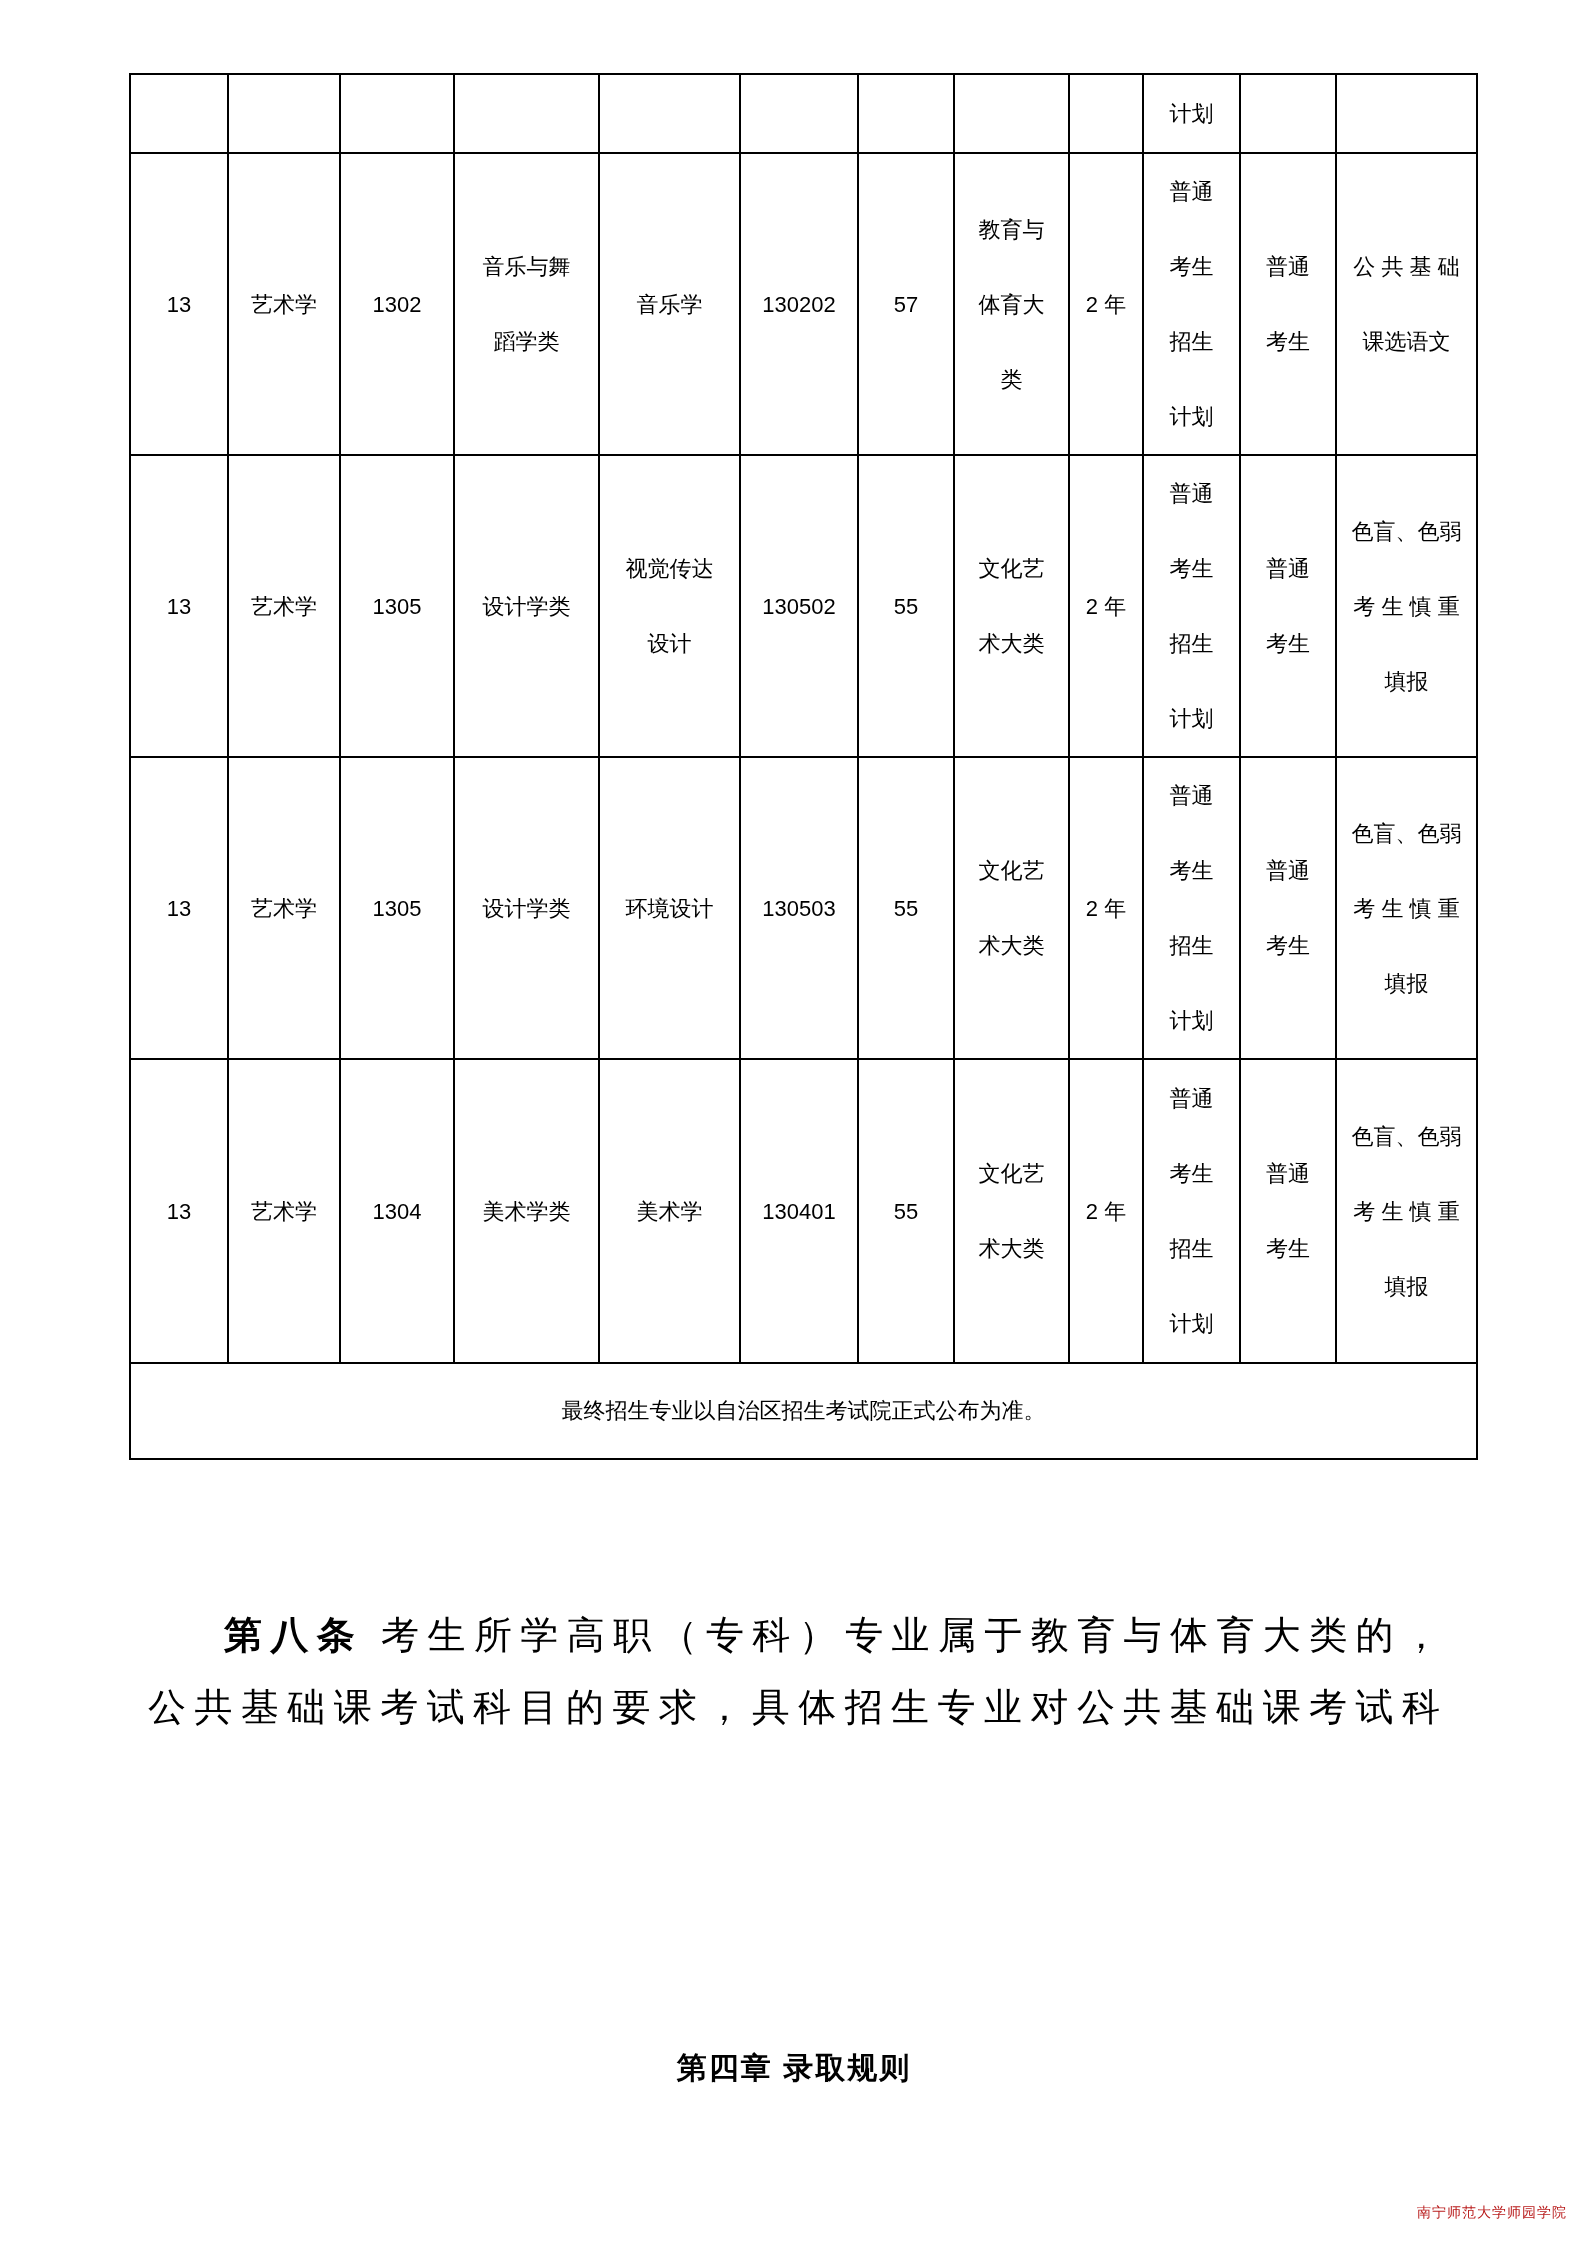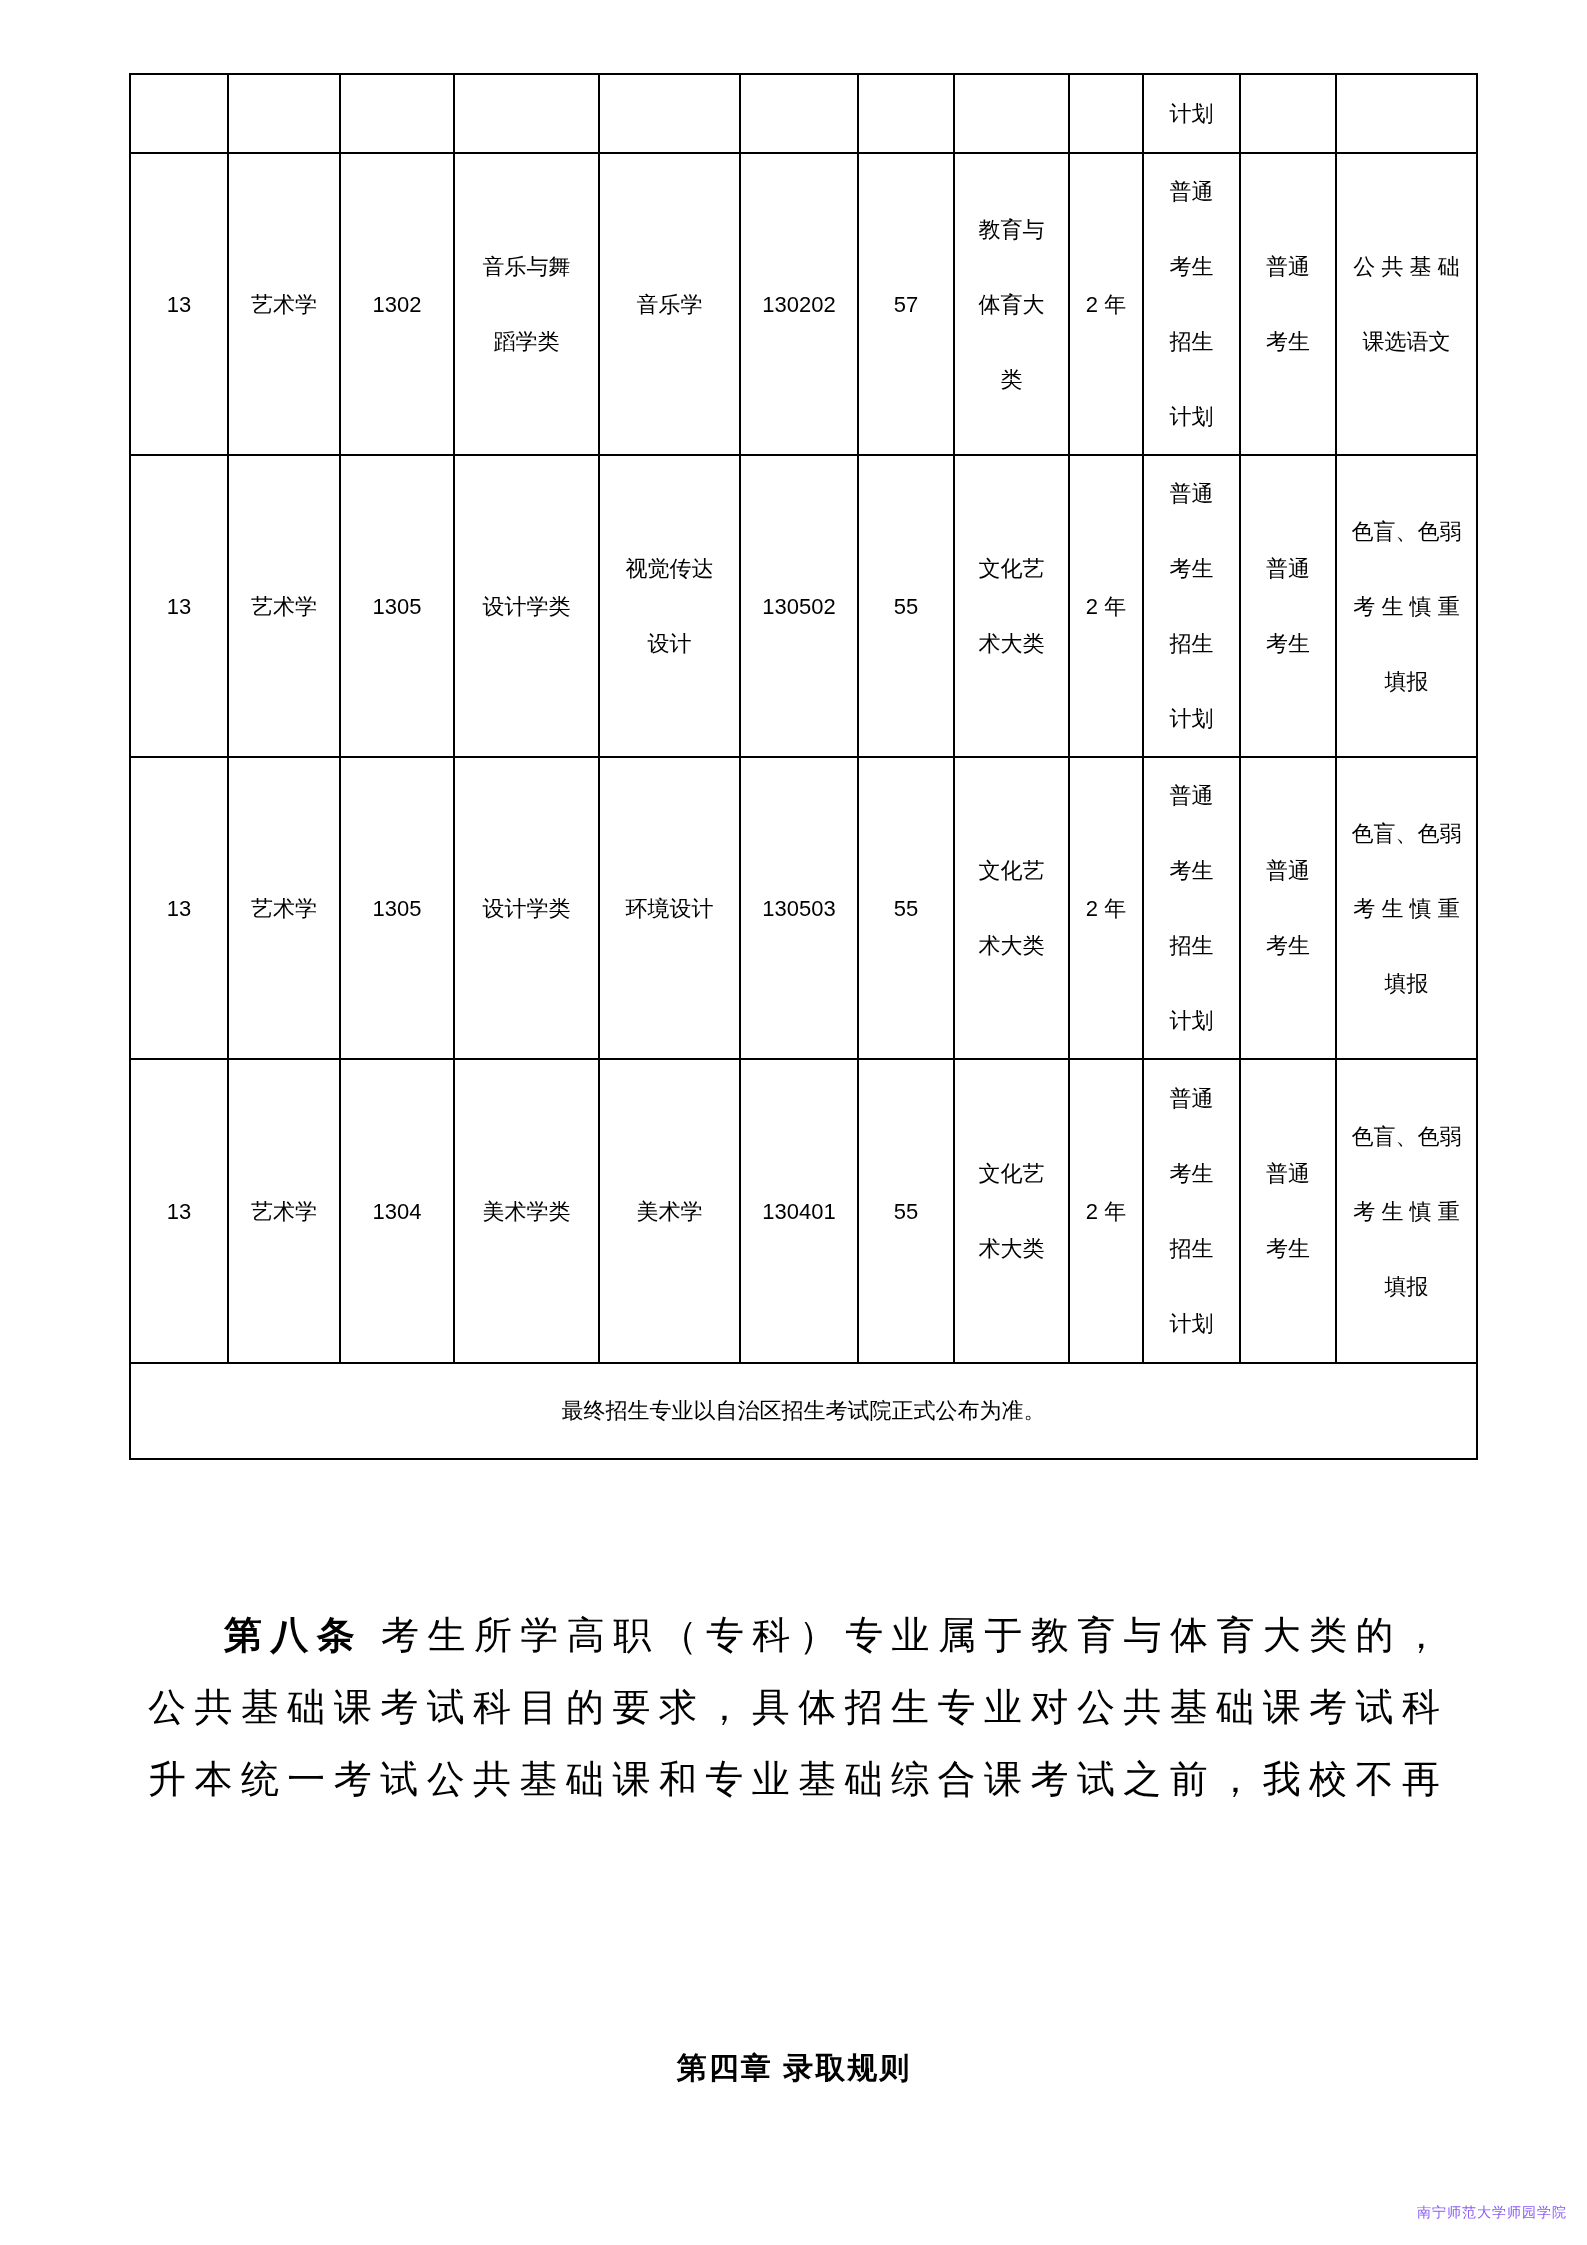--- a/index.html
+++ b/index.html
@@ -54,21 +54,21 @@
     text-align:center;
     font-family:"Liberation Sans", sans-serif;
     font-weight:bold;
     font-size:30px; line-height:60px;
     letter-spacing:2px;
   }
 
   
   .watermark {
     position:absolute; right:20px; top:2204px;
-    font-size:14px; color:#8b5cf6;
+    font-size:14px; color:#b91c1c;
     font-family:"Liberation Sans", sans-serif;
     letter-spacing:1px;
   }
 </style>
 </head>
 <body>
 
 <div class="table-wrap">
   <table class="programs">
     <colgroup>
@@ -407,18 +407,17 @@
         <tr style="height: 96px;">
           <td colspan="12" class="footer-cell">最终招生专业以自治区招生考试院正式公布为准。</td>
         </tr>
       </tbody>
   </table>
 </div>
 
 <div class="article">
     <div class="para-line first"><span class="clause-label">第八条</span> 考生所学高职（专科）专业属于教育与体育大类的，</div>
     <div class="para-line">公共基础课考试科目的要求，具体招生专业对公共基础课考试科</div>
-    <div class="para-line">升本统一考试公共基础课和专业基础综合课考试之前，我校不再</div>
   </div>
 
 <div class="chapter-heading">第四章 录取规则</div>
 
 <div class="watermark">南宁师范大学师园学院</div>
 
 </body></html>

